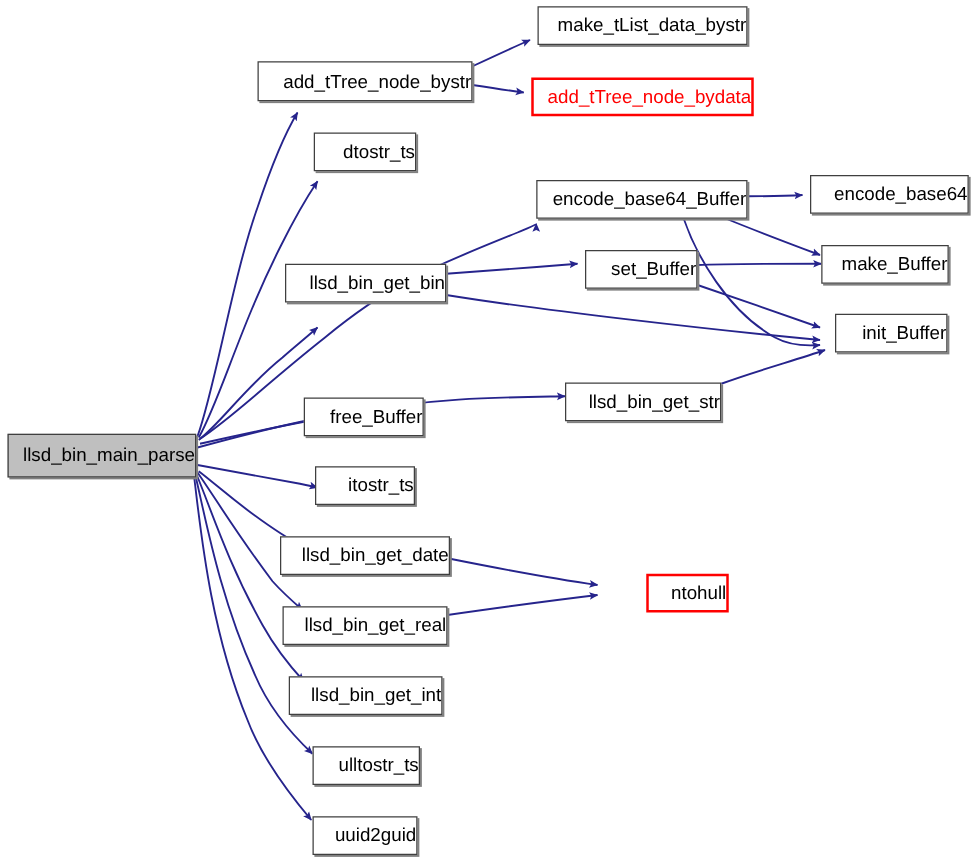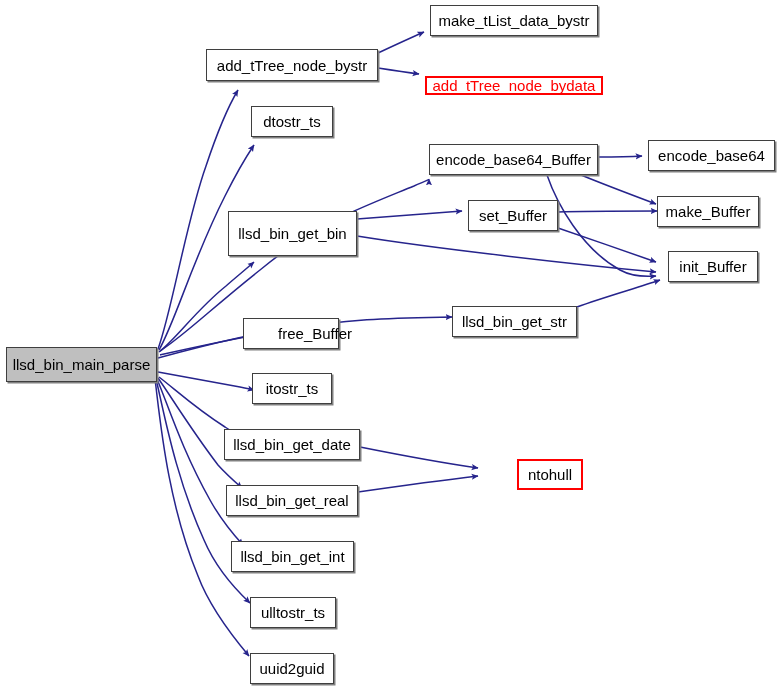--- a/index.html
+++ b/index.html
@@ -21,21 +21,21 @@
     top: 0;
     width: 781px;
     height: 691px;
     pointer-events: none;
   }
   .graph-node {
     position: absolute;
     box-sizing: border-box;
     display: flex;
     align-items: center;
-    justify-content: center;
+    justify-content: flex-end;
     background: #ffffff;
     border: 1px solid #3f3f3f;
     box-shadow: 1.5px 1.5px 0 0 #808080;
     white-space: nowrap;
     z-index: 2;
   }
   .graph-node .node-label {
     font-family: "Liberation Sans", sans-serif;
     font-size: 15px;
     line-height: 15px;
@@ -102,39 +102,39 @@
   <div id="node-layer">
       <div class="graph-node is-root" style="left: 6px; top: 347px; width: 151px; height: 35px;">
         <span class="node-label">llsd_bin_main_parse</span>
       </div>
       <div class="graph-node" style="left: 206px; top: 49px; width: 172px; height: 32px;">
         <span class="node-label">add_tTree_node_bystr</span>
       </div>
       <div class="graph-node" style="left: 430px; top: 5px; width: 168px; height: 31px;">
         <span class="node-label">make_tList_data_bystr</span>
       </div>
-      <div class="graph-node is-highlight" style="left: 425px; top: 62px; width: 178px; height: 19px; margin-top: 14px;">
+      <div class="graph-node is-highlight" style="left: 425px; top: 62px; width: 178px; height: 31px;">
         <span class="node-label">add_tTree_node_bydata</span>
       </div>
       <div class="graph-node" style="left: 251px; top: 106px; width: 82px; height: 31px;">
         <span class="node-label">dtostr_ts</span>
       </div>
       <div class="graph-node" style="left: 429px; top: 144px; width: 169px; height: 31px;">
         <span class="node-label">encode_base64_Buffer</span>
       </div>
       <div class="graph-node" style="left: 648px; top: 140px; width: 127px; height: 31px;">
         <span class="node-label">encode_base64</span>
       </div>
       <div class="graph-node" style="left: 468px; top: 200px; width: 90px; height: 31px;">
         <span class="node-label">set_Buffer</span>
       </div>
       <div class="graph-node" style="left: 657px; top: 196px; width: 102px; height: 31px;">
         <span class="node-label">make_Buffer</span>
       </div>
-      <div class="graph-node" style="left: 228px; top: 211px; width: 129px; height: 45px;">
+      <div class="graph-node" style="left: 228px; top: 211px; width: 129px; height: 31px;">
         <span class="node-label">llsd_bin_get_bin</span>
       </div>
       <div class="graph-node" style="left: 668px; top: 251px; width: 90px; height: 31px;">
         <span class="node-label">init_Buffer</span>
       </div>
       <div class="graph-node" style="left: 452px; top: 306px; width: 125px; height: 31px;">
         <span class="node-label">llsd_bin_get_str</span>
       </div>
       <div class="graph-node" style="left: 243px; top: 318px; width: 96px; height: 31px; padding-left: 48px;">
         <span class="node-label">free_Buffer</span>

